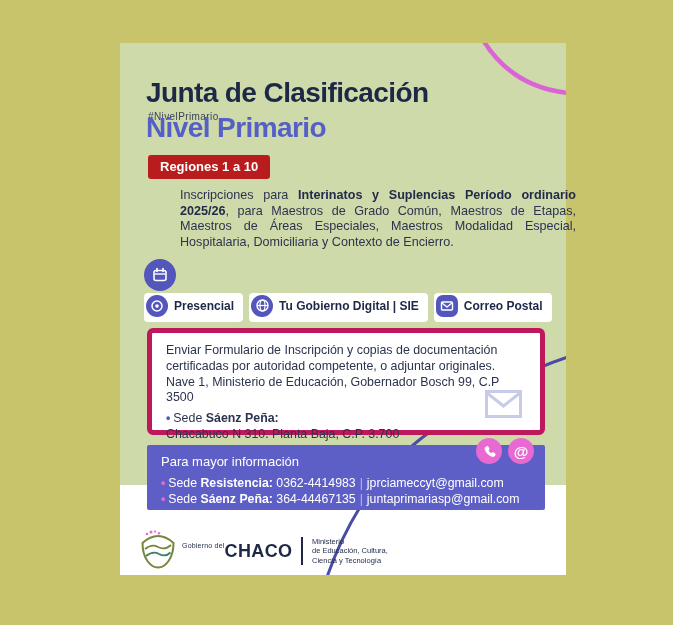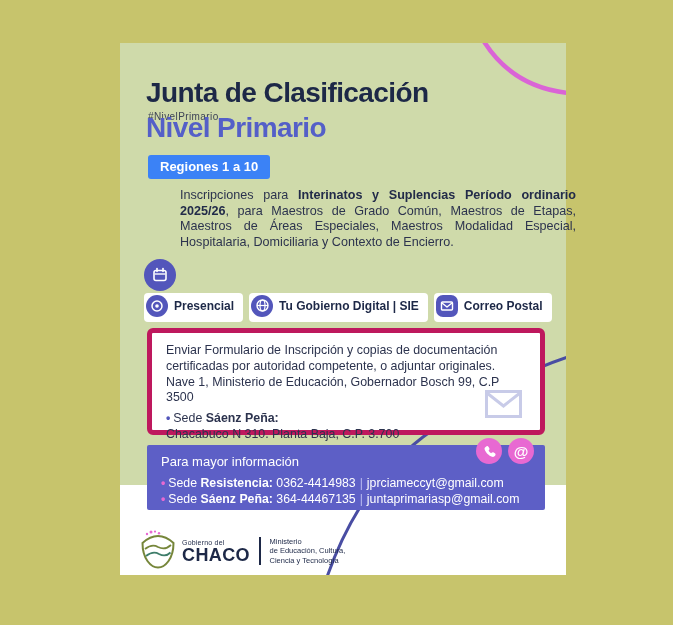--- a/index.html
+++ b/index.html
@@ -5,21 +5,21 @@
   html,body{margin:0;padding:0;}
   body{width:673px;height:625px;overflow:hidden;font-family:"Liberation Sans",sans-serif;}
   .stage{position:relative;width:673px;height:625px;background:#c7c46c;}
   .card{position:absolute;left:120px;top:43px;width:446px;height:532px;background:#cfdaaa;}
   .card-bottom{position:absolute;left:0;top:442px;width:446px;height:90px;background:#ffffff;}
   .deco{position:absolute;left:0;top:0;width:446px;height:532px;pointer-events:none;}
   .abs{position:absolute;}
   .hashtag{left:28px;top:20px;font-size:10px;letter-spacing:.4px;color:#3d4356;margin-top:48px;}
   .title1{left:26px;top:34px;font-size:28px;font-weight:800;letter-spacing:-.6px;color:#1d2847;}
   .title2{left:26px;top:69px;font-size:28px;font-weight:800;letter-spacing:-.6px;color:#545fc8;}
-  .badge{left:28px;top:112px;background:#3b82f6;color:#fff;font-size:13px;font-weight:700;
+  .badge{left:28px;top:112px;background:#b91c1c;color:#fff;font-size:13px;font-weight:700;
          padding:4px 12px 5px;border-radius:3px;}
   .intro{left:28px;top:145px;width:396px;font-size:12.6px;line-height:15.7px;color:#2c334e;text-align:justify;margin-left:32px;}
   .intro b{color:#222b49;}
   .date-row{left:24px;top:216px;display:flex;align-items:center;}
   .ic-circle{width:32px;height:32px;border-radius:50%;background:#5356bb;display:flex;
              align-items:center;justify-content:center;flex:0 0 auto;z-index:2;}
   .date-pill{background:#fff;border-radius:3px;margin-left:-7px;padding:5px 14px 6px 16px;
              font-size:13px;color:#1d2847;white-space:nowrap;}
   .channels{left:24px;top:250px;display:flex;gap:6px;}
   .pill{display:flex;align-items:center;gap:6px;background:#fff;border-radius:4px;height:25px;
@@ -36,21 +36,21 @@
   .contact{left:27px;top:402px;width:398px;height:65px;background:#5d5fc6;border-radius:2px;
            box-sizing:border-box;padding:9px 14px;color:#fff;z-index:2;}
   .contact-h{font-size:13px;margin-bottom:6px;}
   .c-row{font-size:12.3px;line-height:16px;white-space:nowrap;}
   .c-dot{color:#e869d2;font-weight:700;margin-right:3px;}
   .c-sep{color:#b9bbf0;margin:0 4px;}
   .bubble{position:absolute;width:26px;height:26px;border-radius:50%;background:#e869d2;
           display:flex;align-items:center;justify-content:center;z-index:3;}
   .bubble.at{font-size:15px;font-weight:700;color:#fff;}
   .logo-row{left:20px;top:486px;display:flex;align-items:center;z-index:2;}
-  .logo-txt{display:flex;flex-direction:column;margin-left:6px;justify-content:center;}
+  .logo-txt{display:flex;margin-left:6px;justify-content:center;}
   .gob{font-size:7px;color:#1d2847;letter-spacing:.2px;}
   .chaco{font-size:18px;font-weight:800;color:#1d2847;letter-spacing:.4px;line-height:18px;}
   .vdiv{width:1.5px;height:28px;background:#1d2847;margin:0 9px;}
   .ministry{font-size:7.5px;line-height:9.5px;color:#1d2847;}
 </style>
 </head>
 <body>
 
 <div class="stage">
   <div class="card">

